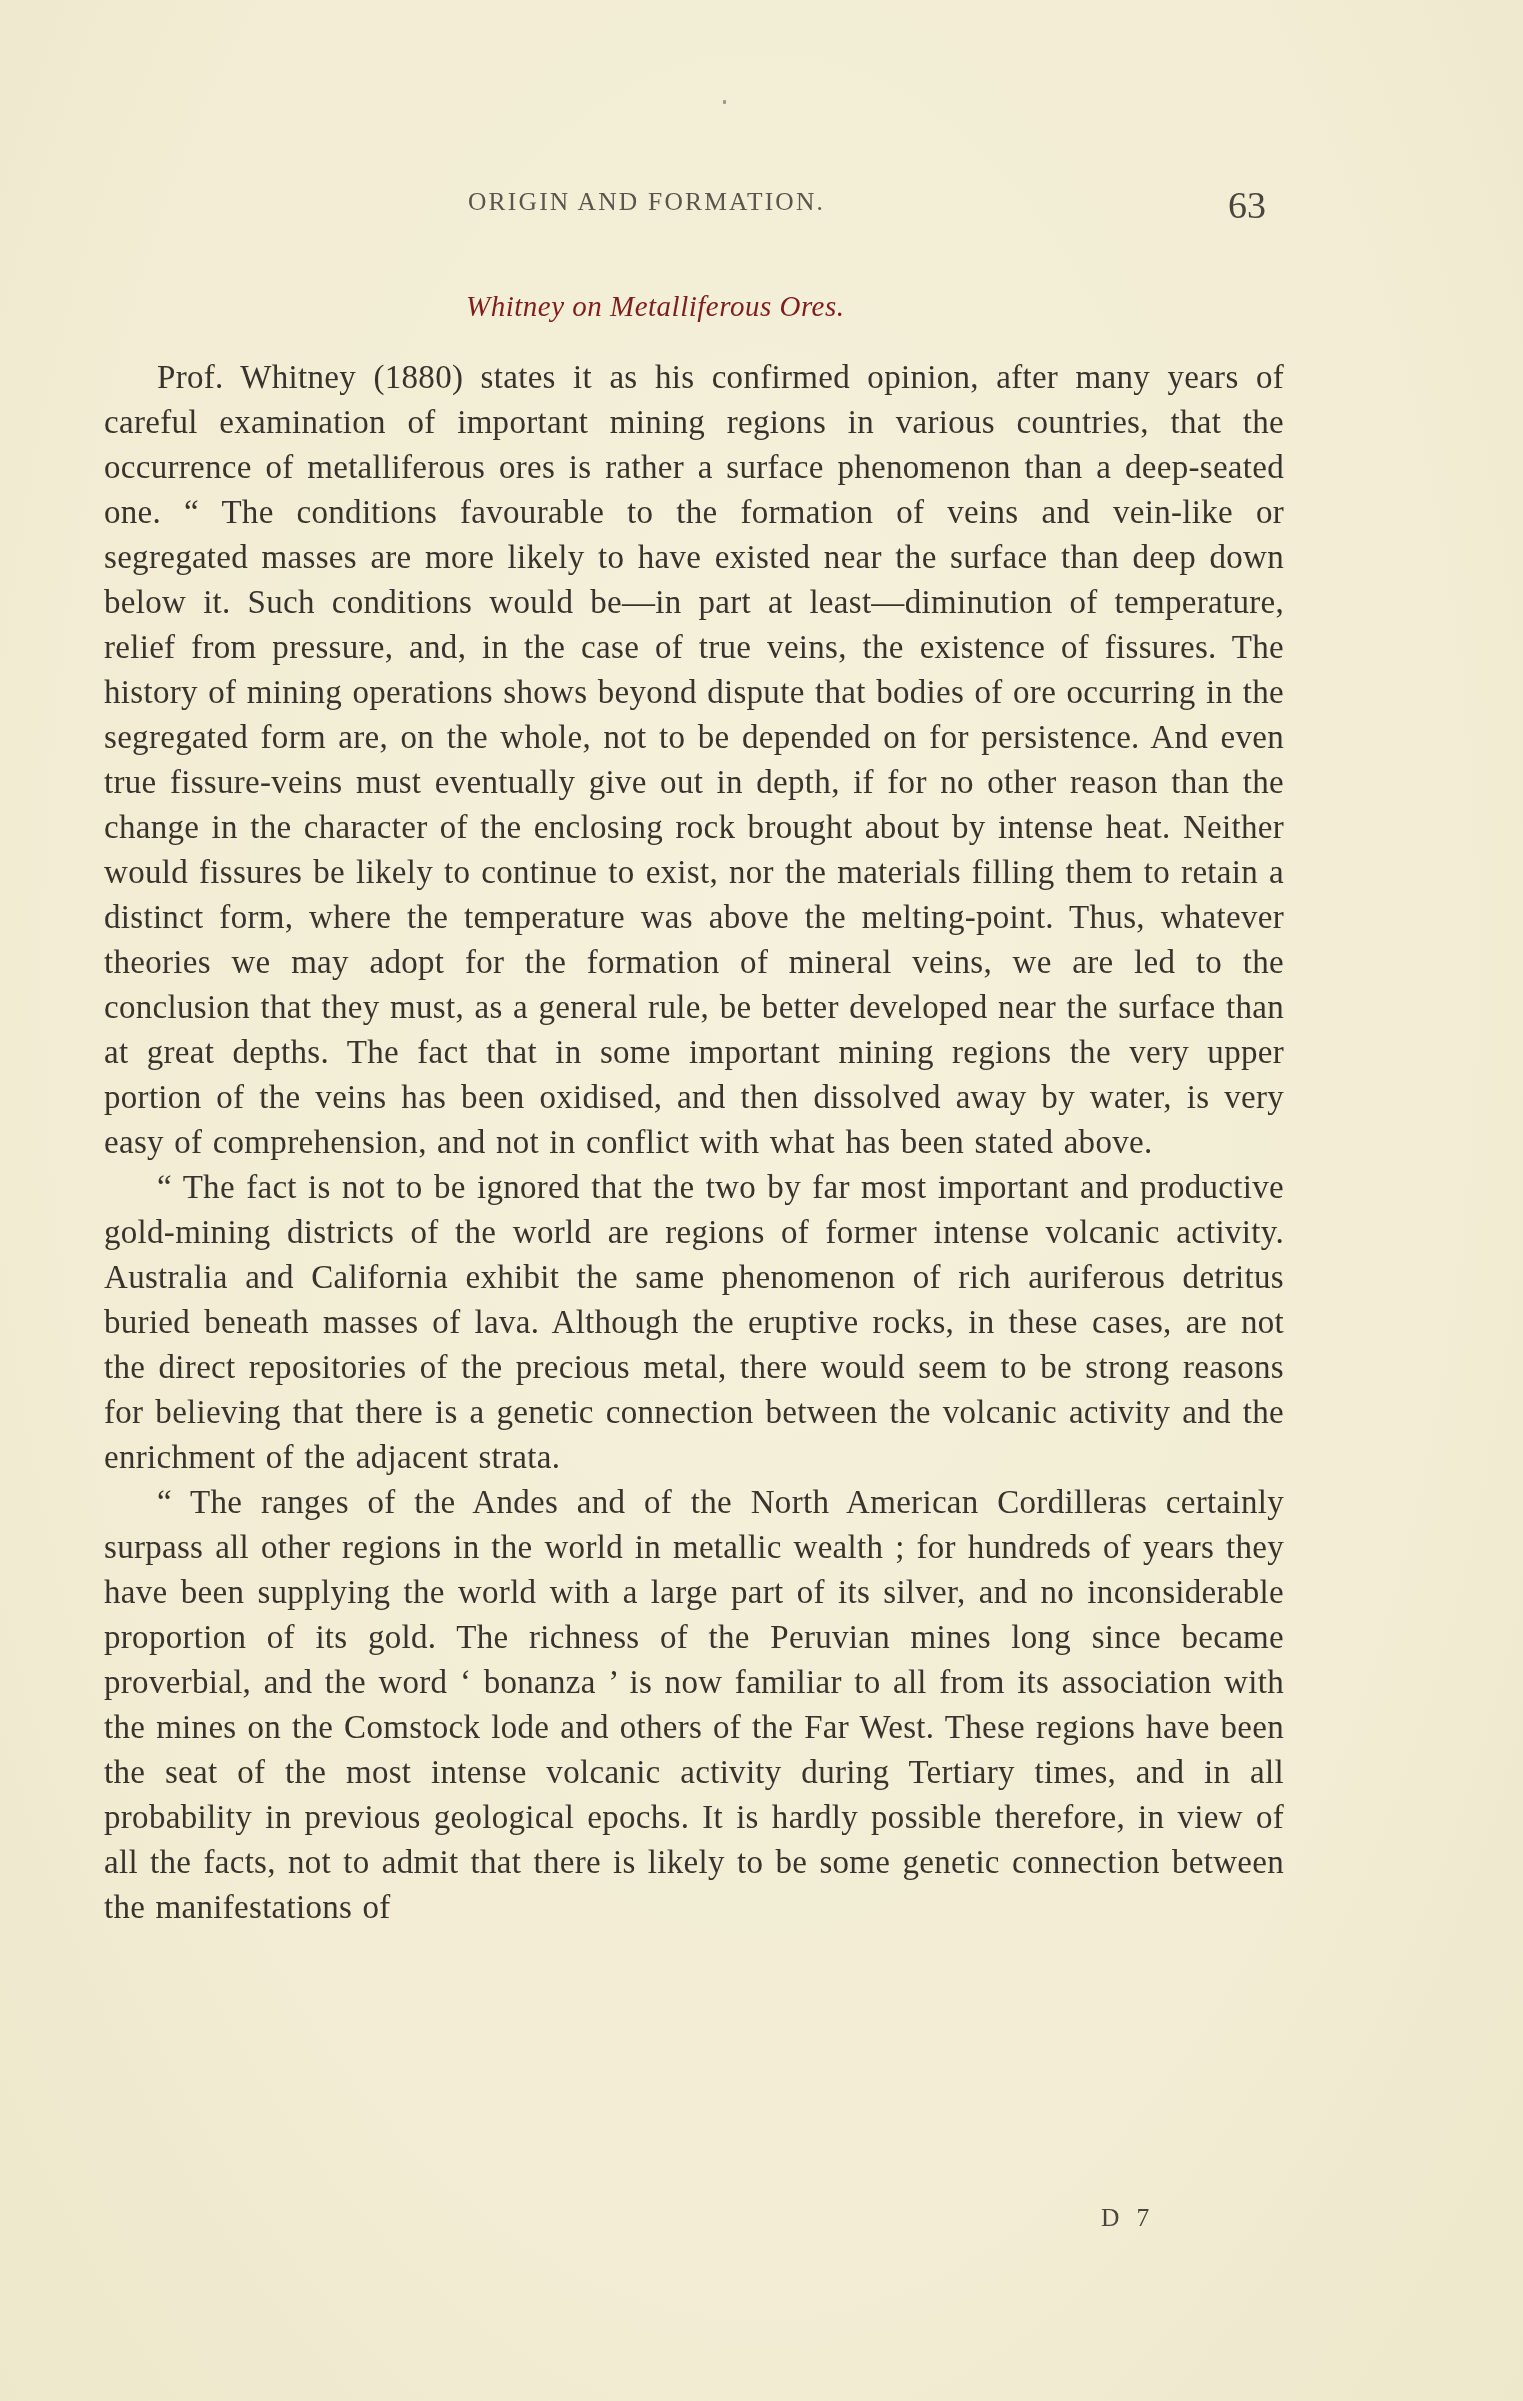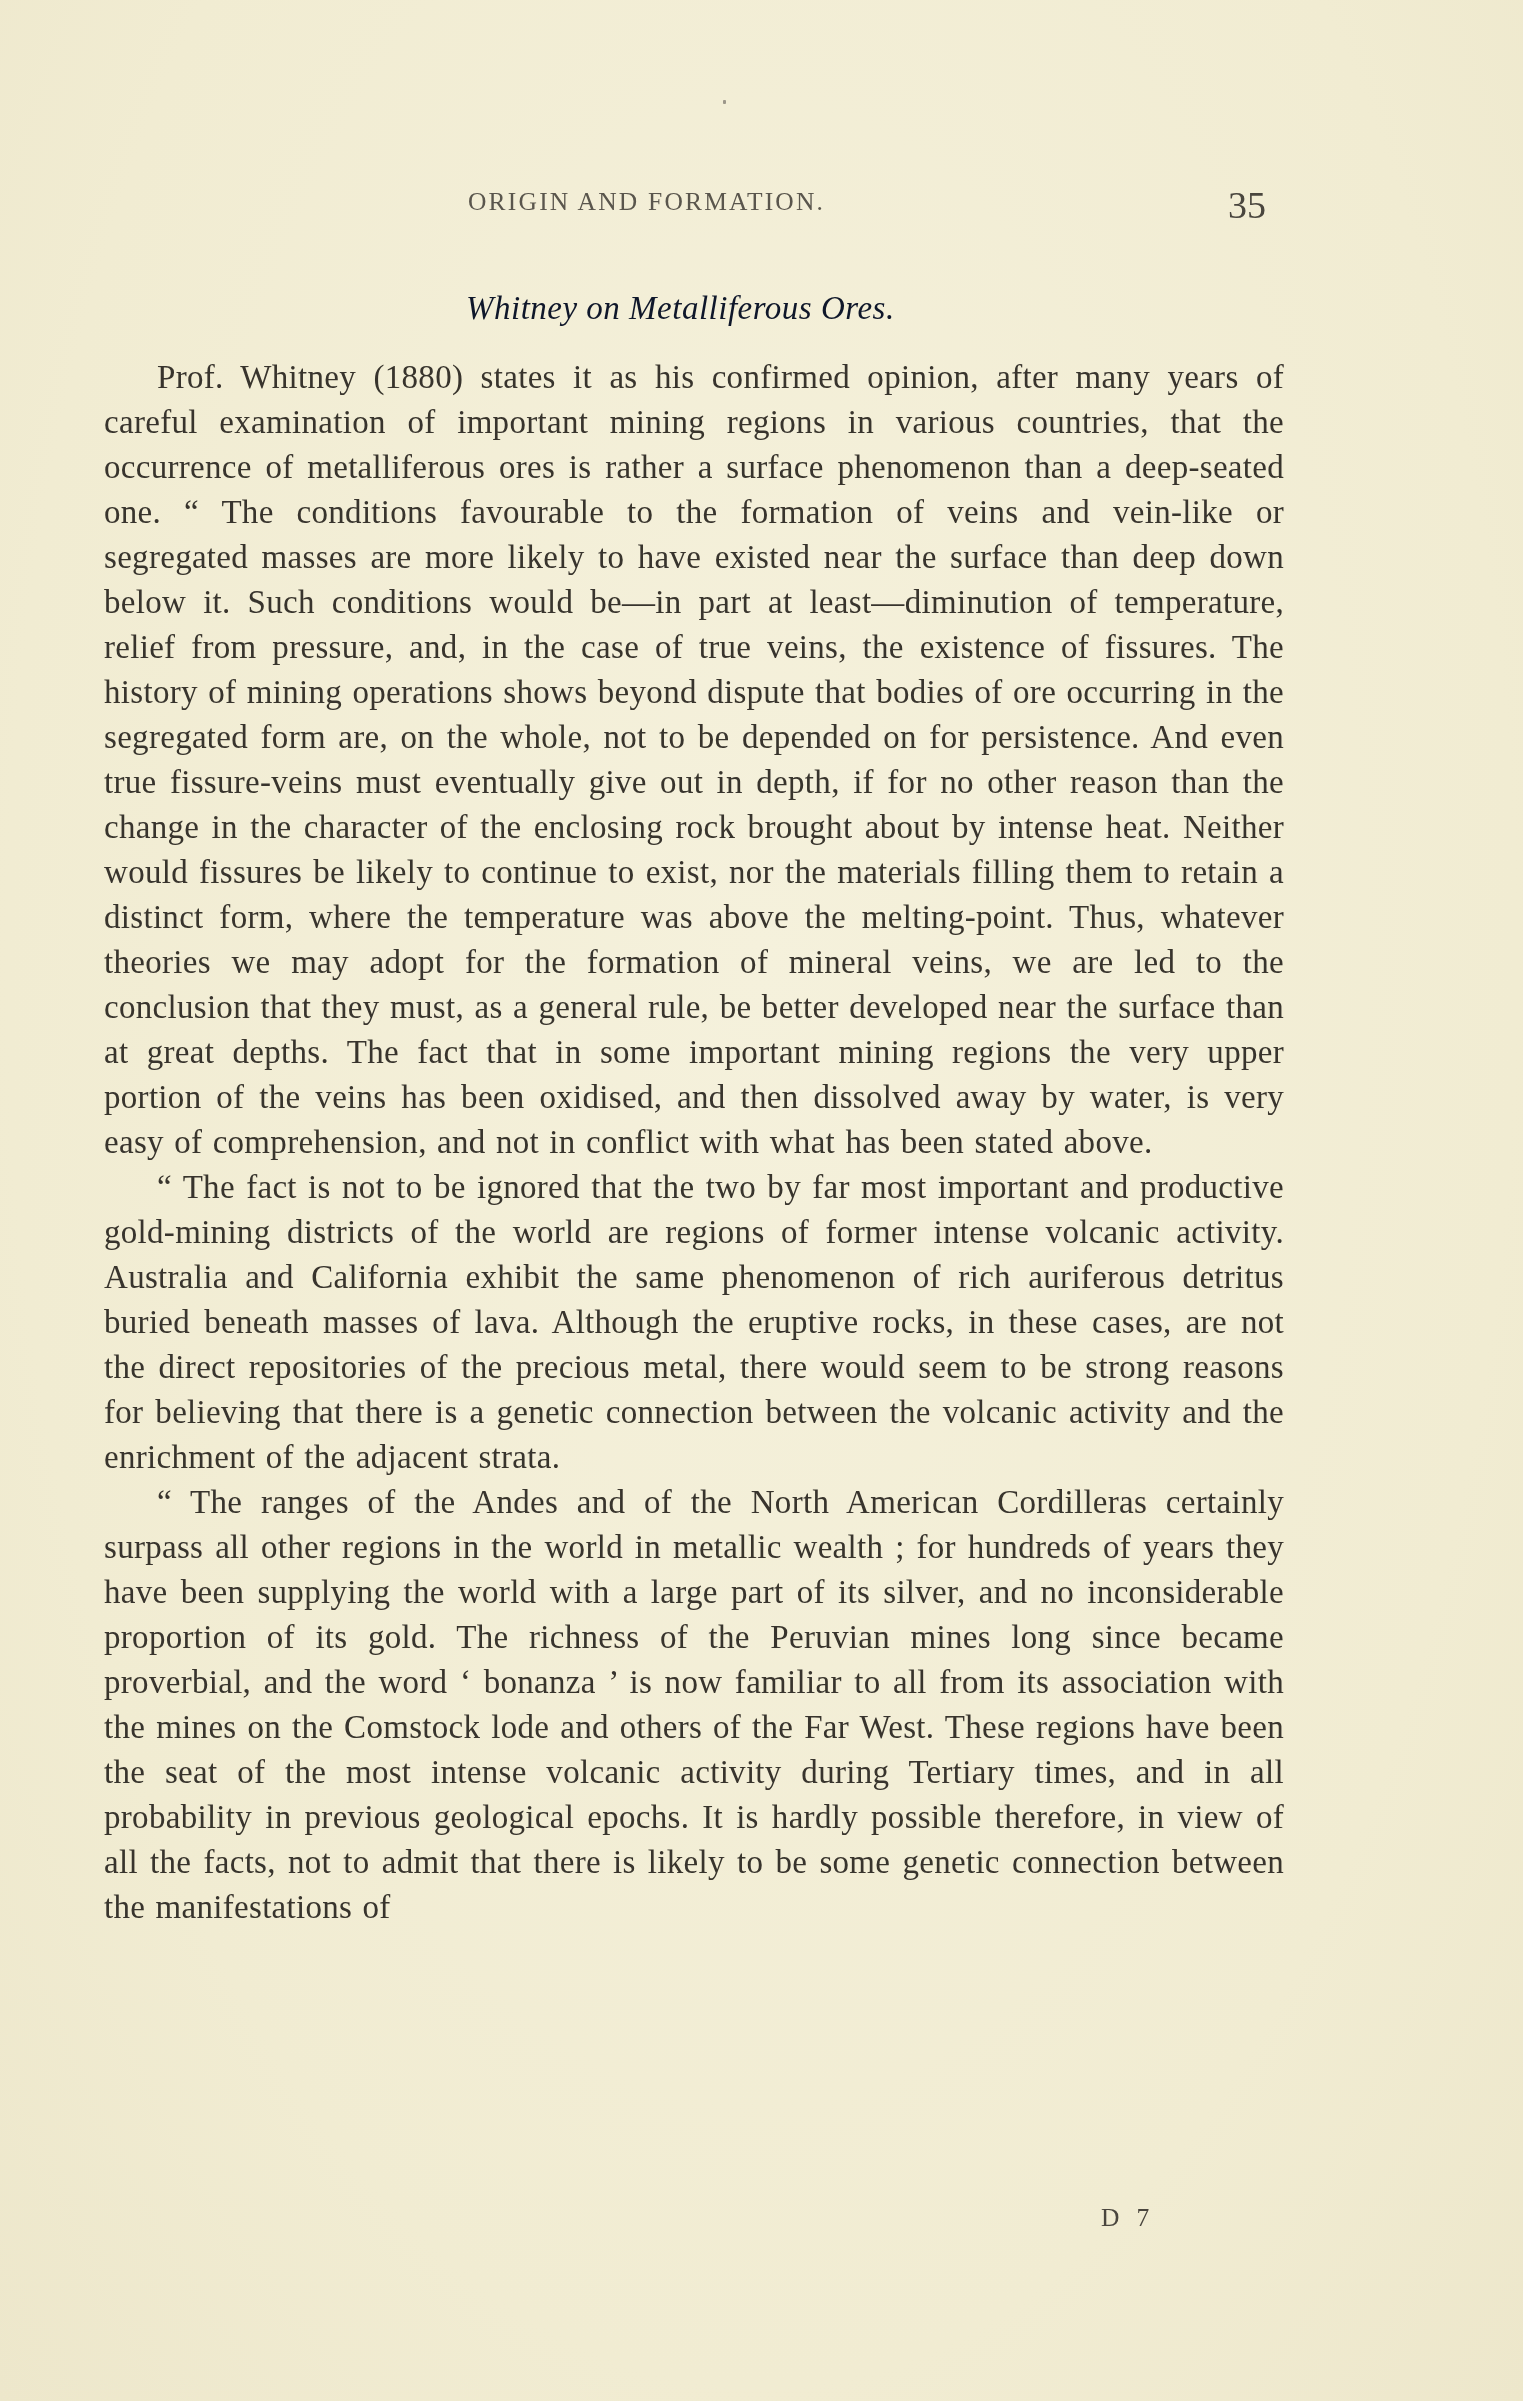--- a/index.html
+++ b/index.html
@@ -22,21 +22,21 @@
   .page-number {
     position:absolute; left:1228px; top:0px;
     font-size:38px; color:#4a463e;
   }
   .section-heading {
     position:absolute; top:290px; left:0; width:1524px;
     text-align:left;
   }
   .section-heading span {
     position:absolute; left:466px;
-    font-style:italic; font-size:33px; color:#0f172a; letter-spacing:0.5px;
+    font-style:italic; font-size:29px; color:#7f1d1d; letter-spacing:0.5px;
   }
   .body-text {
     position:absolute; left:104px; top:355px; width:1180px;
     font-size:33px; line-height:45px; color:#38342d;
     text-align:justify; letter-spacing:0.3px; word-spacing:1.8px;
   }
   .body-text p { margin:0; text-indent:53px; text-align:justify; text-align-last:left; }
   .body-text p.first { text-indent:53px; }
   .signature {
     position:absolute; left:1101px; top:2203px;
@@ -45,21 +45,21 @@
   .speck { position:absolute; width:2.6px; height:4.4px; background:#9c978a; border-radius:0.9px; }
 </style>
 </head>
 <body>
 
 <div class="page">
   <div class="speck" style="left:723px;top:100px;"></div>
 
   <div class="running-head">
     <span class="running-title">ORIGIN AND FORMATION.</span>
-    <span class="page-number">35</span>
+    <span class="page-number">63</span>
   </div>
 
   <div class="section-heading">
     <span>Whitney on Metalliferous Ores.</span>
   </div>
 
   <div class="body-text">
     <p class="first">Prof. Whitney (1880) states it as his confirmed opinion, after many years of careful examination of important mining regions in various countries, that the occurrence of metalliferous ores is rather a surface phenomenon than a deep-seated one. “ The conditions favourable to the formation of veins and vein-like or segregated masses are more likely to have existed near the surface than deep down below it. Such conditions would be—in part at least—diminution of temperature, relief from pressure, and, in the case of true veins, the existence of fissures. The history of mining operations shows beyond dispute that bodies of ore occurring in the segregated form are, on the whole, not to be depended on for persistence. And even true fissure-veins must eventually give out in depth, if for no other reason than the change in the character of the enclosing rock brought about by intense heat. Neither would fissures be likely to continue to exist, nor the materials filling them to retain a distinct form, where the temperature was above the melting-point. Thus, whatever theories we may adopt for the formation of mineral veins, we are led to the conclusion that they must, as a general rule, be better developed near the surface than at great depths. The fact that in some important mining regions the very upper portion of the veins has been oxidised, and then dissolved away by water, is very easy of comprehension, and not in conflict with what has been stated above.</p>
     <p>“ The fact is not to be ignored that the two by far most important and productive gold-mining districts of the world are regions of former intense volcanic activity. Australia and California exhibit the same phenomenon of rich auriferous detritus buried beneath masses of lava. Although the eruptive rocks, in these cases, are not the direct repositories of the precious metal, there would seem to be strong reasons for believing that there is a genetic connection between the volcanic activity and the enrichment of the adjacent strata.</p>
     <p>“ The ranges of the Andes and of the North American Cordilleras certainly surpass all other regions in the world in metallic wealth ; for hundreds of years they have been supplying the world with a large part of its silver, and no inconsiderable proportion of its gold. The richness of the Peruvian mines long since became proverbial, and the word ‘ bonanza ’ is now familiar to all from its association with the mines on the Comstock lode and others of the Far West. These regions have been the seat of the most intense volcanic activity during Tertiary times, and in all probability in previous geological epochs. It is hardly possible therefore, in view of all the facts, not to admit that there is likely to be some genetic connection between the manifestations of</p>

